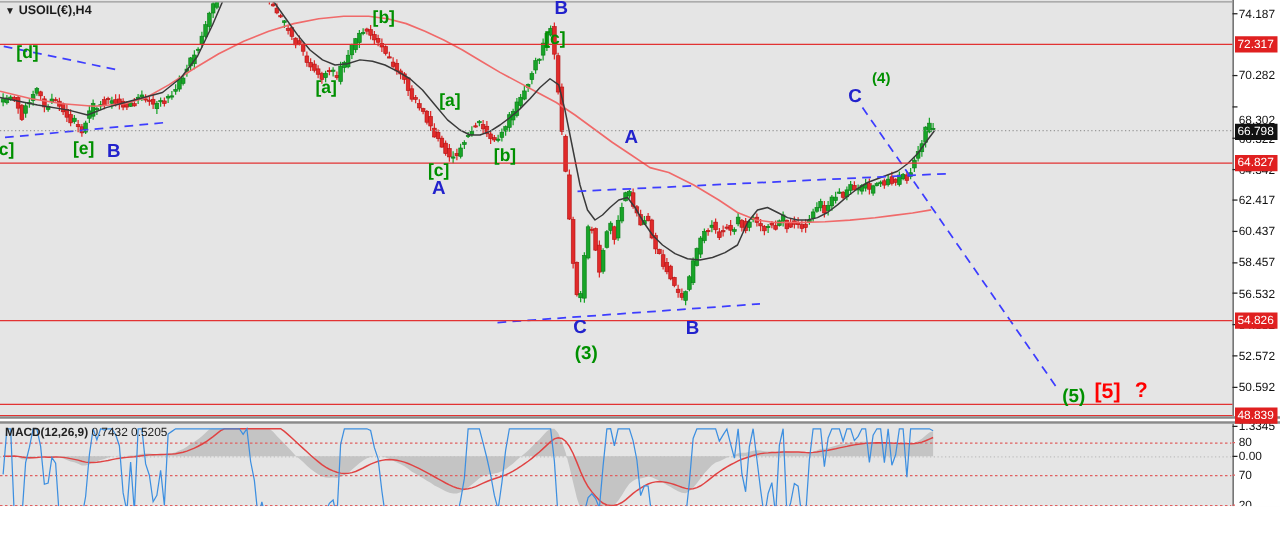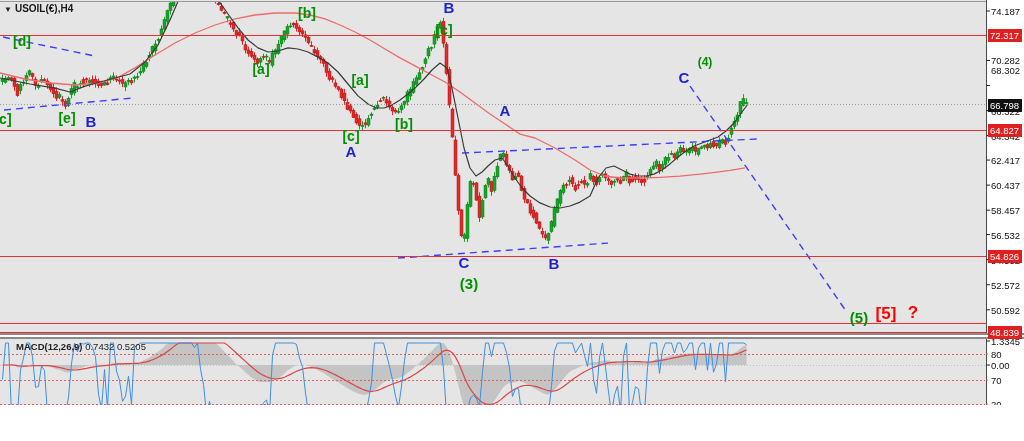--- a/index.html
+++ b/index.html
@@ -9,21 +9,21 @@
   #separator{position:absolute;left:0;top:333px;width:1024px;height:2px;background:#fff;
              border-top:2px solid #8a8a8a;border-bottom:2px solid #8a8a8a;z-index:2;}
   #overlay{position:absolute;left:0;top:0;width:1024px;height:441px;z-index:3;}
   #symbol-label{position:absolute;left:4px;top:3px;font-size:10px;font-weight:bold;color:#1a1a1a;}
   #symbol-label .tri{font-size:8px;margin-right:3px;color:#222;}
   .axis-label{position:absolute;left:991px;font-size:9.5px;color:#111;white-space:nowrap;}
   .badge{position:absolute;left:988px;font-size:9.5px;color:#fff;padding:1px 3px 1px 2px;white-space:nowrap;}
   .badge.red{background:#e02020;}
   .badge.black{background:#111;}
   .time-label{position:absolute;top:421px;font-size:9px;color:#222;white-space:nowrap;}
-  #macd-label{position:absolute;left:16px;top:341px;font-size:9.5px;color:#222;}
+  #macd-label{position:absolute;left:4px;top:341px;font-size:9.5px;color:#222;}
   #macd-label b{font-weight:bold;}
   .wave{position:absolute;transform:translate(-50%,-50%);font-weight:bold;white-space:nowrap;line-height:1;}
   .wave.g{color:#009000;}
   .wave.b{color:#2222cc;}
   .wave.r{color:#ff0000;}
   #time-strip{position:absolute;left:0;top:419px;width:1024px;height:15px;background:#fff;border-top:1px solid #555;}
   #bottom-strip{position:absolute;left:0;top:434px;width:1024px;height:7px;background:#e9e6e0;border-top:1px solid #c4c1ba;}
   #axis-col{position:absolute;left:986px;top:0;width:38px;height:419px;background:#fff;border-left:1px solid #4a4a4a;}
 </style>
 </head>
@@ -600,21 +600,21 @@
     </svg>
   <div id="axis-col"></div>
   <div id="separator"></div>
   <div id="time-strip"></div>
   <div id="bottom-strip"></div>
   <div id="overlay">
     <div id="symbol-label"><span class="tri">▼</span><span>USOIL(€),H4</span></div>
     <div id="macd-label"><b>MACD(12,26,9)</b> <span>0.7432</span> <span>0.5205</span></div>
   <div class="axis-label" style="top: 6px;">74.187</div>
       <div class="axis-label" style="top: 55.4518px;">70.282</div>
-      <div class="axis-label" style="top: 65px; text-align: right;">68.302</div>
+      <div class="axis-label" style="top: 91px; text-align: right;">68.302</div>
       <div class="axis-label" style="top: 105.6px;">66.322</div>
       <div class="axis-label" style="top: 130.674px;">64.342</div>
       <div class="axis-label" style="top: 155.052px;">62.417</div>
       <div class="axis-label" style="top: 180.126px;">60.437</div>
       <div class="axis-label" style="top: 205.2px;">58.457</div>
       <div class="axis-label" style="top: 229.578px;">56.532</div>
       <div class="axis-label" style="top: 254.652px;">54.552</div>
       <div class="axis-label" style="top: 279.726px;">52.572</div>
       <div class="axis-label" style="top: 304.8px;">50.592</div>
       <div class="axis-label" style="top: 336px;">1.3345</div>

